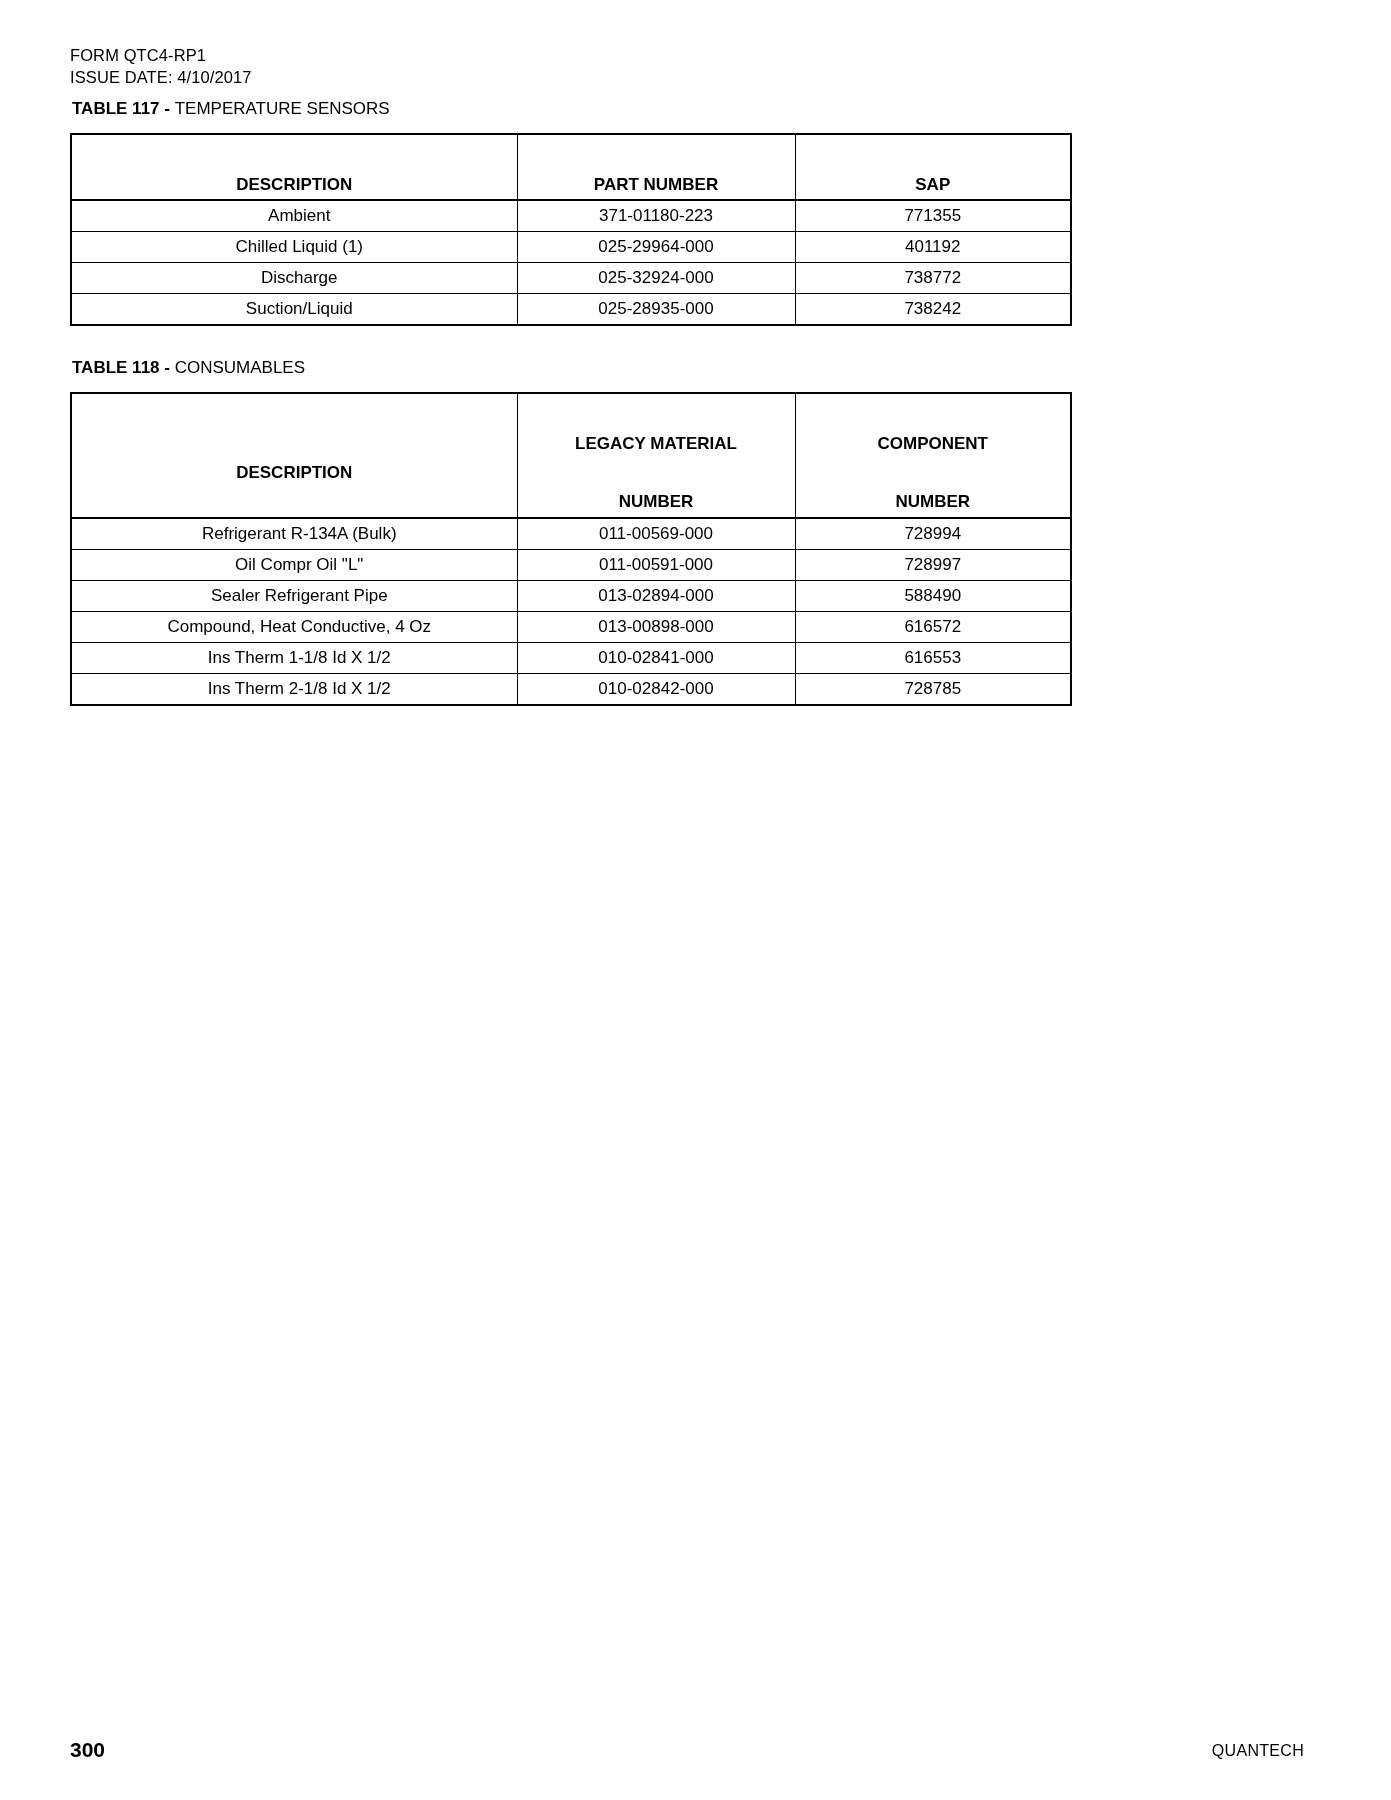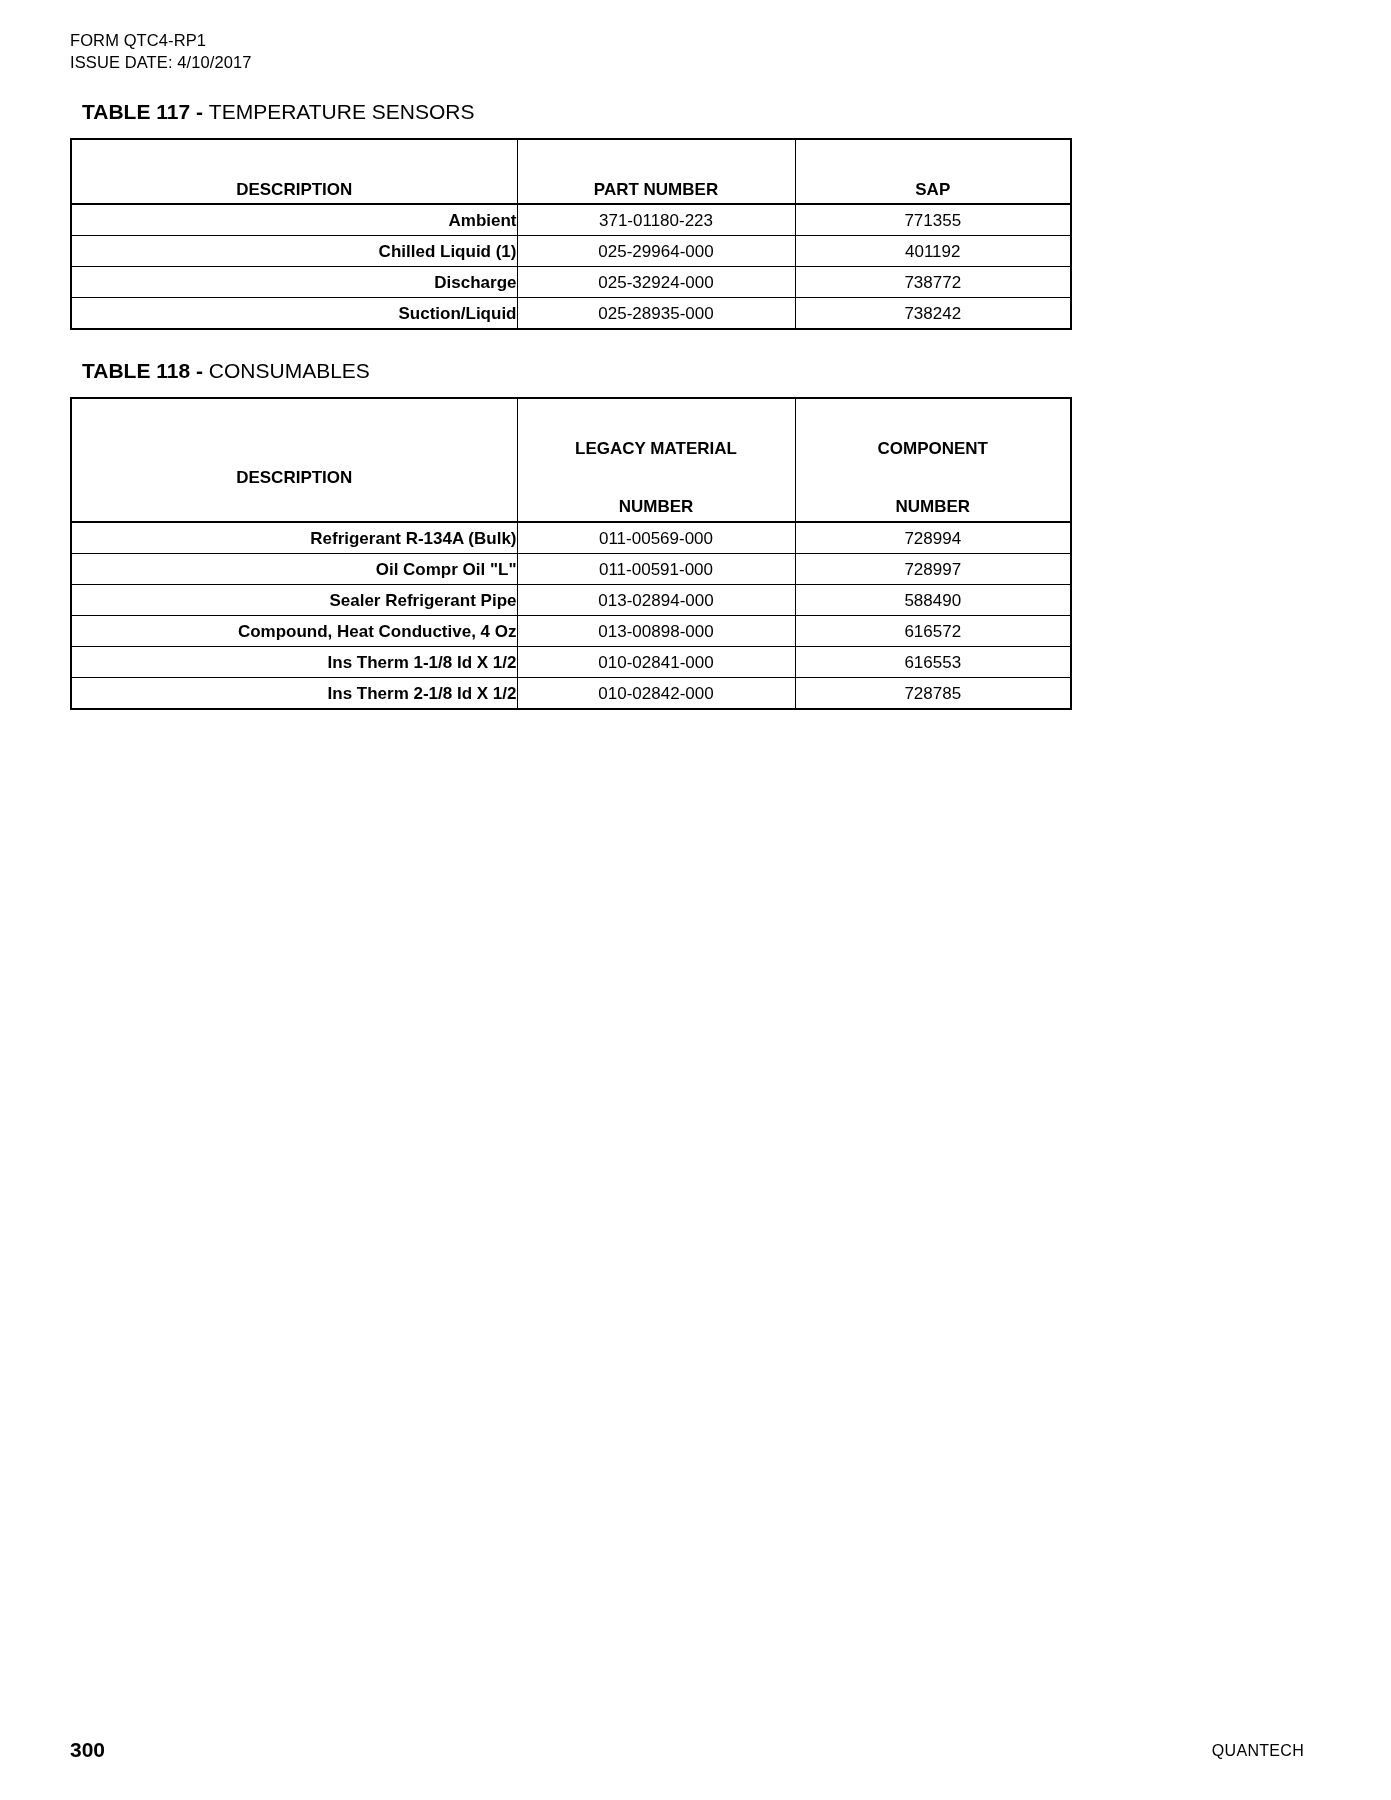--- a/index.html
+++ b/index.html
@@ -18,36 +18,36 @@
     height: 1800px;
     box-sizing: border-box;
     background: #ffffff;
     overflow: hidden;
   }
 
   
   .doc-header {
     position: absolute;
     left: 70px;
-    top: 29px;
+    top: 44px;
     font-size: 16.5px;
     line-height: 1.35;
     letter-spacing: 0.1px;
   }
   .doc-header div { white-space: nowrap; }
 
   
   .table-block { position: absolute; left: 70px; width: 1000px; }
   #block-117 { top: 99px; }
   #block-118 { top: 358px; }
 
   .table-caption {
-    font-size: 21px;
+    font-size: 17px;
     line-height: 1.2;
-    margin: 0 0 14px 12px;
+    margin: 0 0 14px 2px;
     white-space: nowrap;
   }
   .table-caption .cap-strong { font-weight: bold; }
   .table-caption .cap-rest { font-weight: normal; }
 
   table.parts {
     border-collapse: collapse;
     width: 1000px;
     table-layout: fixed;
     border: 2px solid #000;
@@ -65,23 +65,22 @@
     text-align: center;
     height: 34px;
     border-bottom: 2px solid #000;
     padding: 3px 4px;
   }
   table.parts thead th.two-line { height: 48px; line-height: 1.3; }
   table.parts tbody td {
     height: 30px;
   }
   table.parts tbody td.desc {
-    text-align: right;
+    text-align: center;
     padding-left: 10px;
-    font-weight: bold;
   }
   table.parts tbody td.num {
     text-align: center;
   }
   
   .col-desc { width: 446px; }
   .col-mid  { width: 278px; }
   .col-right{ width: 276px; }
 
   .hdr-line { display: block; margin-top: 36px; }

